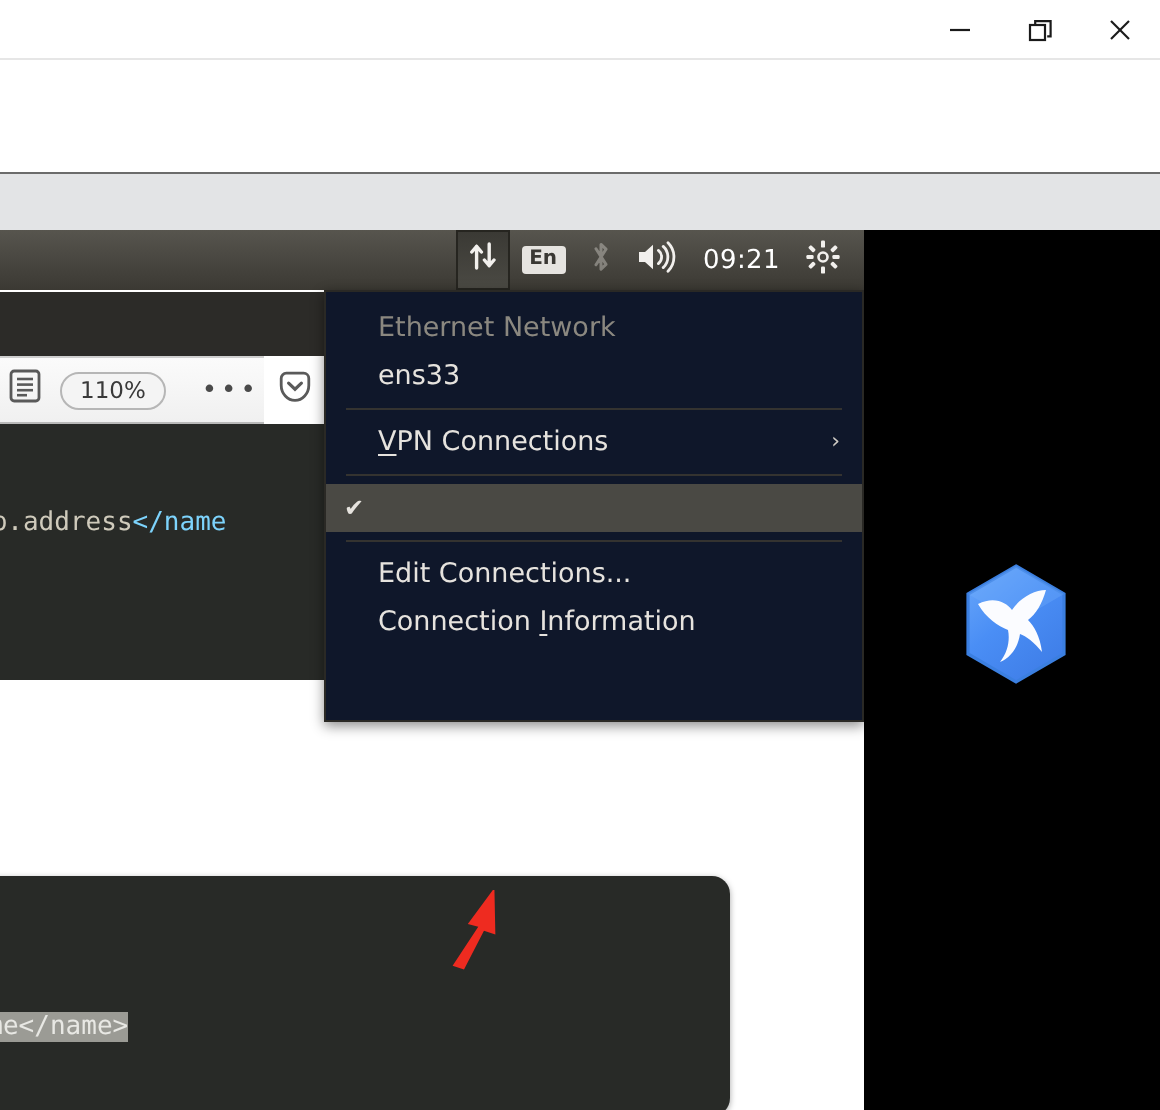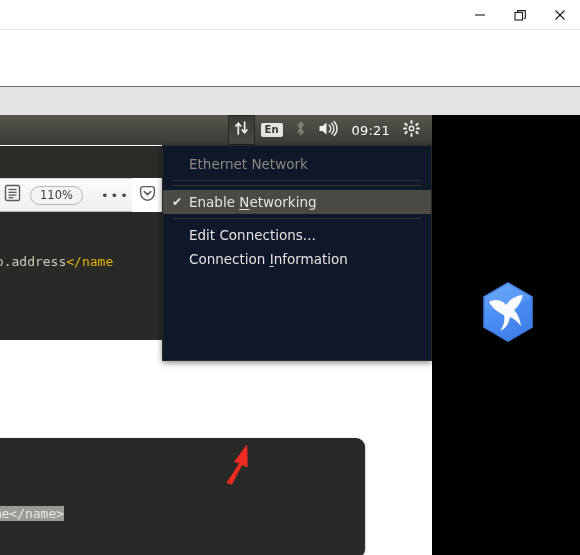--- a/index.html
+++ b/index.html
@@ -109,21 +109,21 @@
   .code-top {
     position:absolute; left:0; top:97px; width:162px; height:128px;
     background:#282a27;
   }
   .code-top .line {
     position:absolute; left:-12px; top:42px;
     font-family:"DejaVu Sans Mono","Liberation Mono",monospace;
     font-size:13px; white-space:nowrap;
   }
   .tok-plain { color:#cfcabb; }
-  .tok-tag   { color:#eab308; }
+  .tok-tag   { color:#7dd3fc; }
 
   .page-white {
     position:absolute; left:0; top:225px; width:432px; height:215px; background:#ffffff;
   }
   .code-bot {
     position:absolute; left:-10px; top:323px; width:375px; height:120px;
     background:#282a27; border-radius:9px;
     box-shadow:0 1px 3px rgba(0,0,0,.35);
     overflow:hidden;
   }
@@ -266,29 +266,33 @@
               <circle cx="8.5" cy="8.5" r="1.6" fill="#4a4842"></circle>
             </svg>
           </span>
         </div>
 
       </div>
     </div>
 
     <div class="nm-menu">
       <div class="mi header">Ethernet Network</div>
+      <div class="mi">ens33</div>
 
       <div class="msep"></div>
 
+      <div class="mi">
+        <span><u>V</u>PN Connections</span>
+        <span class="submark">›</span>
+      </div>
 
       <div class="msep"></div>
 
       <div class="mi hl">
         <span class="check">✔</span>
-        <span>Enable <u>N</u>etworking</span>
       </div>
 
       <div class="msep"></div>
 
       <div class="mi">Edit Connections...</div>
       <div class="mi">
         <span>Connection <u>I</u>nformation</span>
       </div>
     </div>
 

